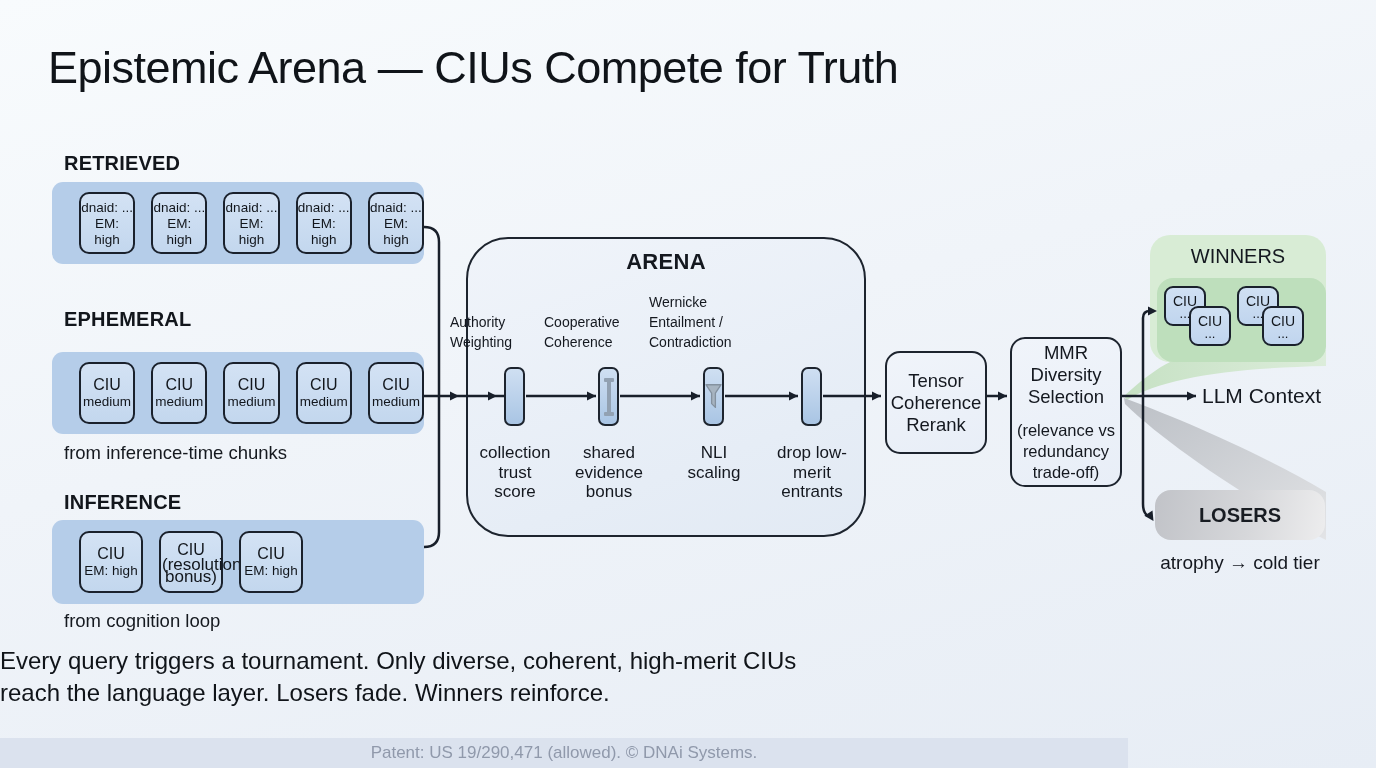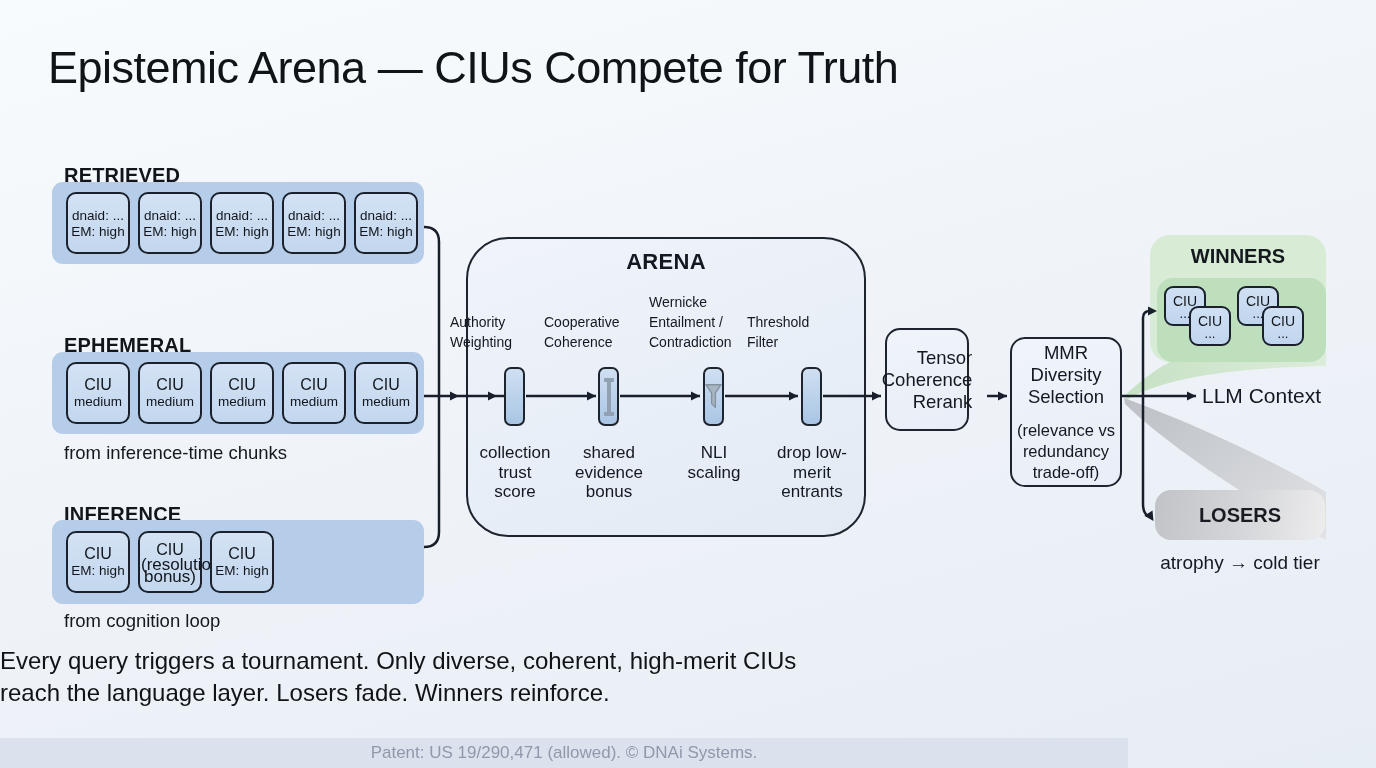--- a/index.html
+++ b/index.html
@@ -4,23 +4,23 @@
 <style>
   html,body{margin:0;padding:0;background:#e9eef5;font-family:"Liberation Sans","DejaVu Sans",sans-serif;}
   #canvas{position:relative;width:1376px;height:768px;overflow:hidden;
     background:linear-gradient(165deg,#f8fbfd 0%,#f0f4f9 45%,#e7edf5 100%);color:#14181f;}
   .abs{position:absolute;}
 
   
   .page-title{left:48px;top:42px;font-size:45px;font-weight:500;letter-spacing:-.5px;color:#101419;}
 
   
-  .src-label{font-size:20px;font-weight:700;letter-spacing:.2px;color:#12161c;margin-top:12px;}
+  .src-label{font-size:20px;font-weight:700;letter-spacing:.2px;color:#12161c;}
   .src-group{left:52px;width:372px;height:82px;border-radius:11px;background:#b5cde9;
-    display:flex;align-items:center;gap:8px;padding:0 0 0 14px;box-sizing:border-box;z-index:2;}
+    display:flex;align-items:center;gap:16px;padding:0 0 0 27px;box-sizing:border-box;z-index:2;}
   .chip{width:64px;height:62px;border-radius:10px;border:2.2px solid #1a212c;
     background:linear-gradient(180deg,#d3e2f4,#c3d7ee);box-sizing:border-box;
     display:flex;flex-direction:column;align-items:center;justify-content:center;text-align:center;}
   .chip-title{font-size:16px;line-height:18px;color:#12161c;}
   .chip-sub{font-size:13.5px;line-height:16px;color:#12161c;}
   .g1 .chip-title{font-size:13.5px;line-height:17px;}
   .chip--small .chip-sub{font-size:17px;line-height:12px;width:58px;}
   .src-caption{font-size:18.5px;color:#15191f;}
 
   
@@ -31,29 +31,29 @@
   .stage-label{width:130px;text-align:left;font-size:14px;line-height:20px;white-space:pre-line;z-index:3;color:#14181f;}
   .stage-caption{width:130px;top:443px;text-align:center;font-size:17px;line-height:19.5px;white-space:pre-line;z-index:3;color:#14181f;}
   .stage-bar{top:367px;width:21px;height:59px;border-radius:7px;border:2.4px solid #1d242e;
     background:linear-gradient(180deg,#cfdff2,#a9c5e4);box-sizing:border-box;z-index:3;
     display:flex;align-items:center;justify-content:center;}
 
   
   .proc-box{border-radius:15px;border:2.5px solid #1d242e;background:linear-gradient(165deg,#f0f4fa,#e8eef7);
     box-sizing:border-box;display:flex;flex-direction:column;align-items:center;justify-content:center;
     text-align:center;z-index:2;}
-  .tensor-box{left:885px;top:328px;width:84px;height:103px;text-align:right;}
+  .tensor-box{left:885px;top:351px;width:102px;height:103px;}
   .mmr-box{left:1010px;top:337px;width:112px;height:150px;}
   .proc-main{font-size:18.5px;line-height:22px;white-space:pre-line;}
   .proc-sub{font-size:16.5px;line-height:21px;white-space:pre-line;margin-top:12px;}
 
   
   .winners-outer{left:1150px;top:235px;width:176px;height:127px;border-radius:20px;background:#d8ecd5;z-index:2;}
   .winners-inner{left:1157px;top:278px;width:169px;height:84px;border-radius:16px;background:#bedfbc;z-index:2;}
-  .winners-label{left:1150px;top:245px;width:176px;text-align:center;font-size:20px;font-weight:700;z-index:3;}
+  .winners-label{left:1150px;top:245px;width:176px;text-align:center;font-size:20px;font-weight:400;z-index:3;}
   .win-chip{width:42px;height:40px;border-radius:9px;border:2.2px solid #1a212c;
     background:linear-gradient(180deg,#d0e0f3,#c0d5ee);box-sizing:border-box;z-index:3;
     display:flex;flex-direction:column;align-items:center;justify-content:center;text-align:center;}
   .win-chip .chip-title{font-size:14px;line-height:14px;}
   .win-chip .chip-sub{font-size:13px;line-height:11px;}
   .llm-label{left:1202px;top:384px;font-size:21px;font-weight:500;z-index:3;}
   .losers-box{left:1155px;top:490px;width:170px;height:50px;border-radius:16px;
     background:linear-gradient(100deg,#c1c3c8 0%,#d6d7da 55%,#ededee 100%);z-index:2;
     display:flex;align-items:center;justify-content:center;}
   .losers-label{font-size:20px;font-weight:700;color:#181c22;}
@@ -107,21 +107,21 @@
     <div class="chip">
       <div class="chip-title">dnaid: ...</div>
       <div class="chip-sub">EM: high</div>
     </div>
     <div class="chip">
       <div class="chip-title">dnaid: ...</div>
       <div class="chip-sub">EM: high</div>
     </div>
   </div>
 
-  <div class="abs src-label" style="left:64px;top:322px;">EPHEMERAL</div>
+  <div class="abs src-label" style="left:64px;top:308px;">EPHEMERAL</div>
   <div class="abs src-group g2" style="top:352px;">
     <div class="chip">
       <div class="chip-title">CIU</div>
       <div class="chip-sub">medium</div>
     </div>
     <div class="chip">
       <div class="chip-title">CIU</div>
       <div class="chip-sub">medium</div>
     </div>
     <div class="chip">
@@ -159,22 +159,20 @@
   <div class="abs arena-box"></div>
   <div class="abs arena-title">ARENA</div>
 
   <div class="abs stage-label" style="left:450px;top:312px;">Authority
 Weighting</div>
   <div class="abs stage-label" style="left:544px;top:312px;">Cooperative
 Coherence</div>
   <div class="abs stage-label" style="left:649px;top:292px;">Wernicke
 Entailment /
 Contradiction</div>
-  <div class="abs stage-label" style="left:747px;top:312px;">Threshold
-Filter</div>
 
   <div class="abs stage-bar" style="left:504px;"></div>
   <div class="abs stage-bar" style="left:598px;">
     <svg width="12" height="40" viewBox="0 0 12 40">
       <rect x="1" y="1" width="10" height="4" rx="1" fill="#92a1b2"></rect>
       <rect x="4" y="3" width="4" height="34" fill="#92a1b2"></rect>
       <rect x="1" y="35" width="10" height="4" rx="1" fill="#92a1b2"></rect>
     </svg>
   </div>
   <div class="abs stage-bar" style="left:703px;">

